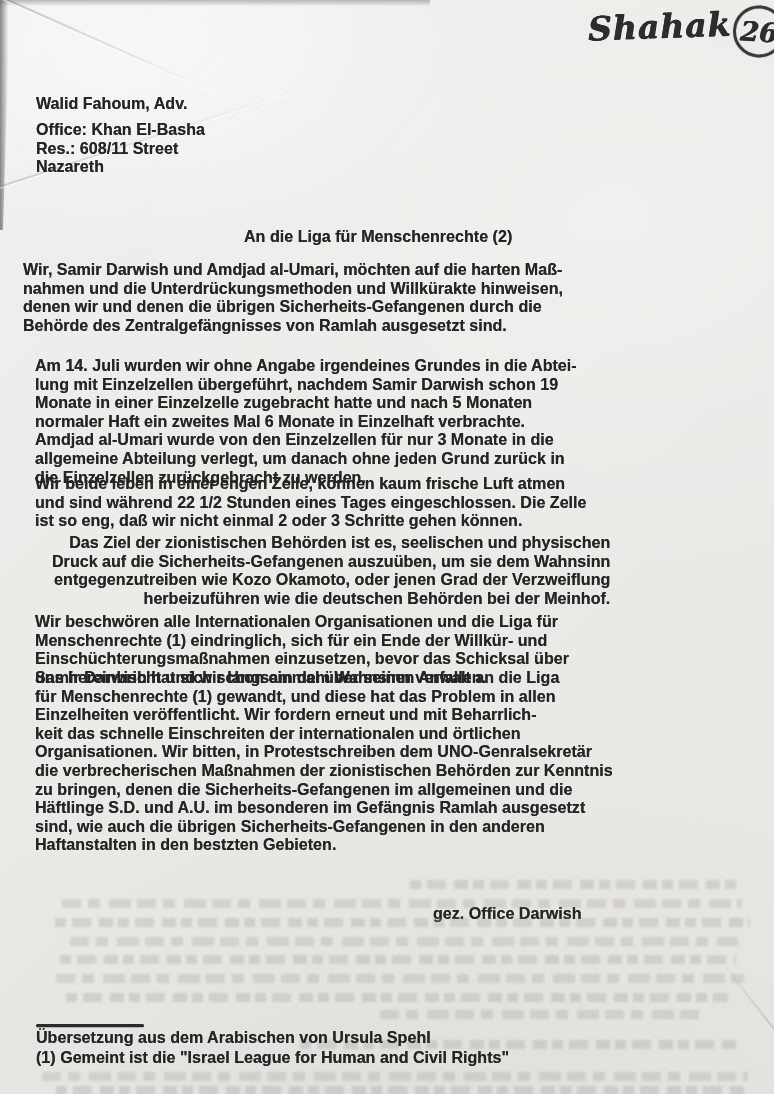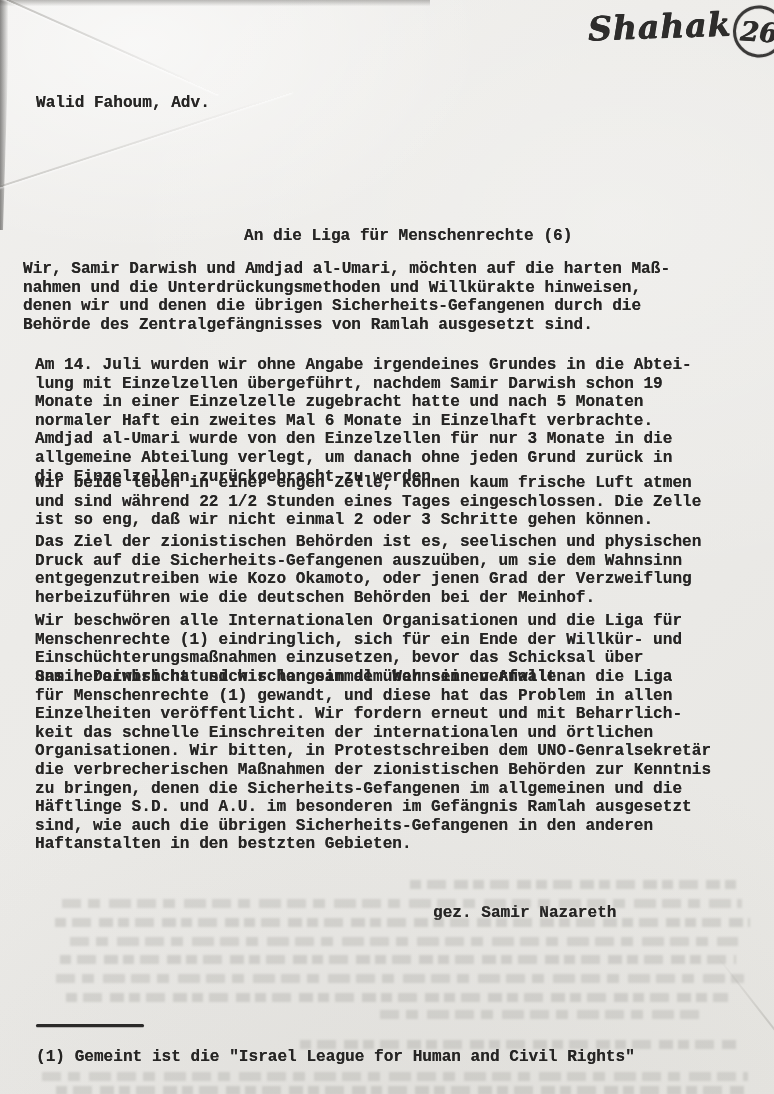--- a/index.html
+++ b/index.html
@@ -42,21 +42,21 @@
     clip-path: polygon(0 0, 100% 0, 30% 100%, 0 100%);
   }
   .edge-dark-top {
     position: absolute; left: 0; top: 0; width: 430px; height: 7px;
     background: linear-gradient(180deg, rgba(70,68,64,0.35), rgba(70,68,64,0) 90%);
   }
 
   
   .tw {
     position: absolute;
-    font-family: Liberation Mono, monospace;
+    font-family: Liberation Sans, sans-serif;
     font-size: 16.1px;
     line-height: 18.6px;
     font-weight: 700;
     color: #262524;
     white-space: pre-line;
     letter-spacing: 0px;
     text-shadow: 0 0 0.6px rgba(38,37,36,0.75);
   }
 
   
@@ -119,67 +119,71 @@
   <div class="crease crease-3"></div>
 
   <div class="annotation">
     <span class="annotation-label">Shahak</span>
     <span class="annotation-circle">
       <span class="annotation-number">26</span>
     </span>
   </div>
 
   <div class="tw" style="left:36px; top:94px;">Walid Fahoum, Adv.</div>
+  <div class="tw" style="left:36px; top:120px;">Office: Khan El-Basha
+Res.: 608/11 Street
+Nazareth</div>
 
-  <div class="tw" style="left:244px; top:227px;">An die Liga für Menschenrechte (6)</div>
+  <div class="tw" style="left:244px; top:227px;">An die Liga für Menschenrechte (2)</div>
 
   <div class="tw" style="left:23px; top:260px;">Wir, Samir Darwish und Amdjad al-Umari, möchten auf die harten Maß-
 nahmen und die Unterdrückungsmethoden und Willkürakte hinweisen,
 denen wir und denen die übrigen Sicherheits-Gefangenen durch die
 Behörde des Zentralgefängnisses von Ramlah ausgesetzt sind.</div>
   <div class="tw" style="left:35px; top:332px;margin-top:24px;">Am 14. Juli wurden wir ohne Angabe irgendeines Grundes in die Abtei-
 lung mit Einzelzellen übergeführt, nachdem Samir Darwish schon 19
 Monate in einer Einzelzelle zugebracht hatte und nach 5 Monaten
 normaler Haft ein zweites Mal 6 Monate in Einzelhaft verbrachte.
 Amdjad al-Umari wurde von den Einzelzellen für nur 3 Monate in die
 allgemeine Abteilung verlegt, um danach ohne jeden Grund zurück in
 die Einzelzellen zurückgebracht zu werden.</div>
   <div class="tw" style="left:35px; top:474px;">Wir beide leben in einer engen Zelle, können kaum frische Luft atmen
 und sind während 22 1/2 Stunden eines Tages eingeschlossen. Die Zelle
 ist so eng, daß wir nicht einmal 2 oder 3 Schritte gehen können.</div>
-  <div class="tw" style="left:35px; top:533px;">Das Ziel der zionistischen Behörden ist es, seelischen und physischen
+  <div class="tw" style="left:52px; top:533px;text-align:right;">Das Ziel der zionistischen Behörden ist es, seelischen und physischen
 Druck auf die Sicherheits-Gefangenen auszuüben, um sie dem Wahnsinn
 entgegenzutreiben wie Kozo Okamoto, oder jenen Grad der Verzweiflung
 herbeizuführen wie die deutschen Behörden bei der Meinhof.</div>
   <div class="tw" style="left:35px; top:612px;">Wir beschwören alle Internationalen Organisationen und die Liga für
 Menschenrechte (1) eindringlich, sich für ein Ende der Willkür- und
 Einschüchterungsmaßnahmen einzusetzen, bevor das Schicksal über
 uns hereinbricht und wir langsam dem Wahnsinn verfallen.</div>
   <div class="tw" style="left:35px; top:668px;">Samir Darwish hat sich schon einmal über seinen Anwalt an die Liga
 für Menschenrechte (1) gewandt, und diese hat das Problem in allen
 Einzelheiten veröffentlicht. Wir fordern erneut und mit Beharrlich-
 keit das schnelle Einschreiten der internationalen und örtlichen
 Organisationen. Wir bitten, in Protestschreiben dem UNO-Genralsekretär
 die verbrecherischen Maßnahmen der zionistischen Behörden zur Kenntnis
 zu bringen, denen die Sicherheits-Gefangenen im allgemeinen und die
 Häftlinge S.D. und A.U. im besonderen im Gefängnis Ramlah ausgesetzt
 sind, wie auch die übrigen Sicherheits-Gefangenen in den anderen
 Haftanstalten in den bestzten Gebieten.</div>
 
 
-  <div class="tw" style="left:433px; top:904px;">gez. Samir Nazareth</div>
+  <div class="tw" style="left:433px; top:904px;">gez. Office Darwish</div>
 
   <div class="ghost ghost-a" style="left:410px; top:880px; width:330px;"></div>
   <div class="ghost ghost-b" style="left:62px;  top:899px; width:680px;"></div>
   <div class="ghost ghost-a" style="left:55px;  top:918px; width:695px;"></div>
   <div class="ghost ghost-b" style="left:70px;  top:937px; width:668px;"></div>
   <div class="ghost ghost-a" style="left:60px;  top:955px; width:676px;"></div>
   <div class="ghost ghost-b" style="left:56px;  top:974px; width:688px;"></div>
   <div class="ghost ghost-a" style="left:66px;  top:993px; width:662px;"></div>
   <div class="ghost ghost-b" style="left:380px; top:1010px; width:320px;"></div>
   <div class="ghost ghost-a" style="left:300px; top:1040px; width:440px;"></div>
   <div class="ghost ghost-b" style="left:42px;  top:1072px; width:706px;"></div>
   <div class="ghost ghost-a" style="left:56px;  top:1086px; width:688px;"></div>
 
   <div class="sep-line"></div>
+  <div class="tw" style="left:36px; top:1028px;">Übersetzung aus dem Arabischen von Ursula Spehl</div>
   <div class="tw" style="left:36px; top:1048px;">(1) Gemeint ist die "Israel League for Human and Civil Rights"</div>
 
 </div>
 
 </body></html>

